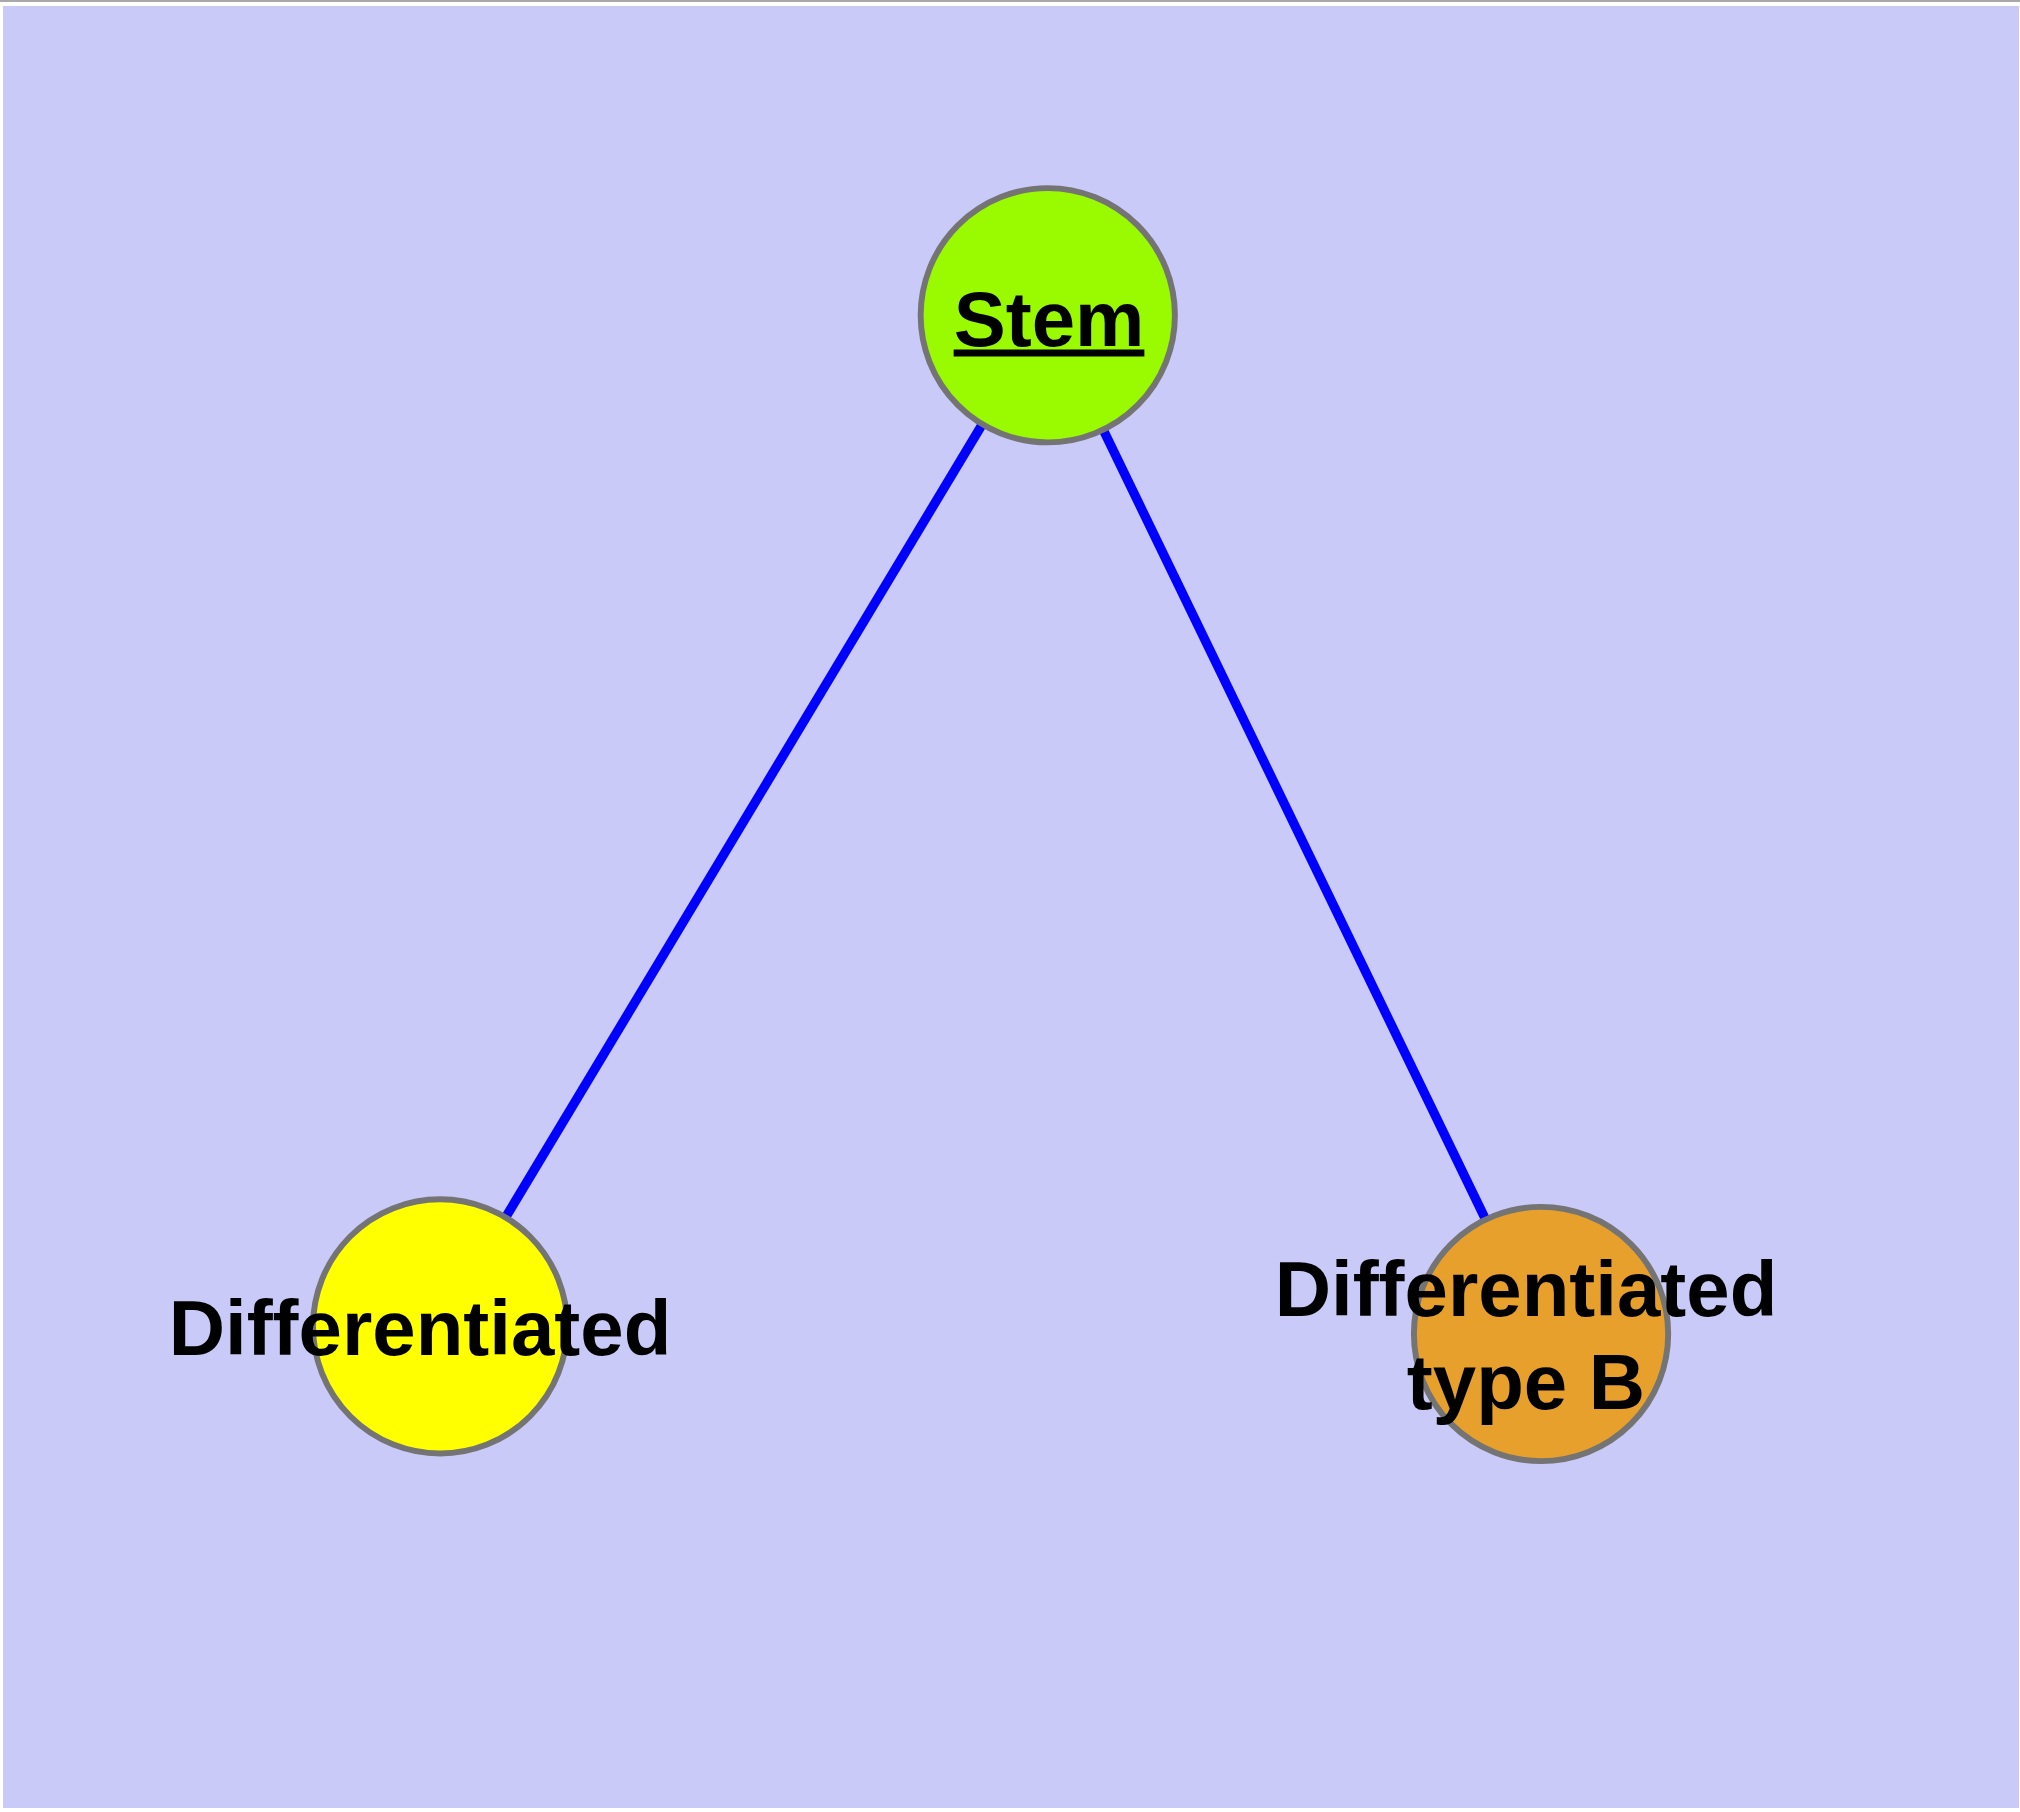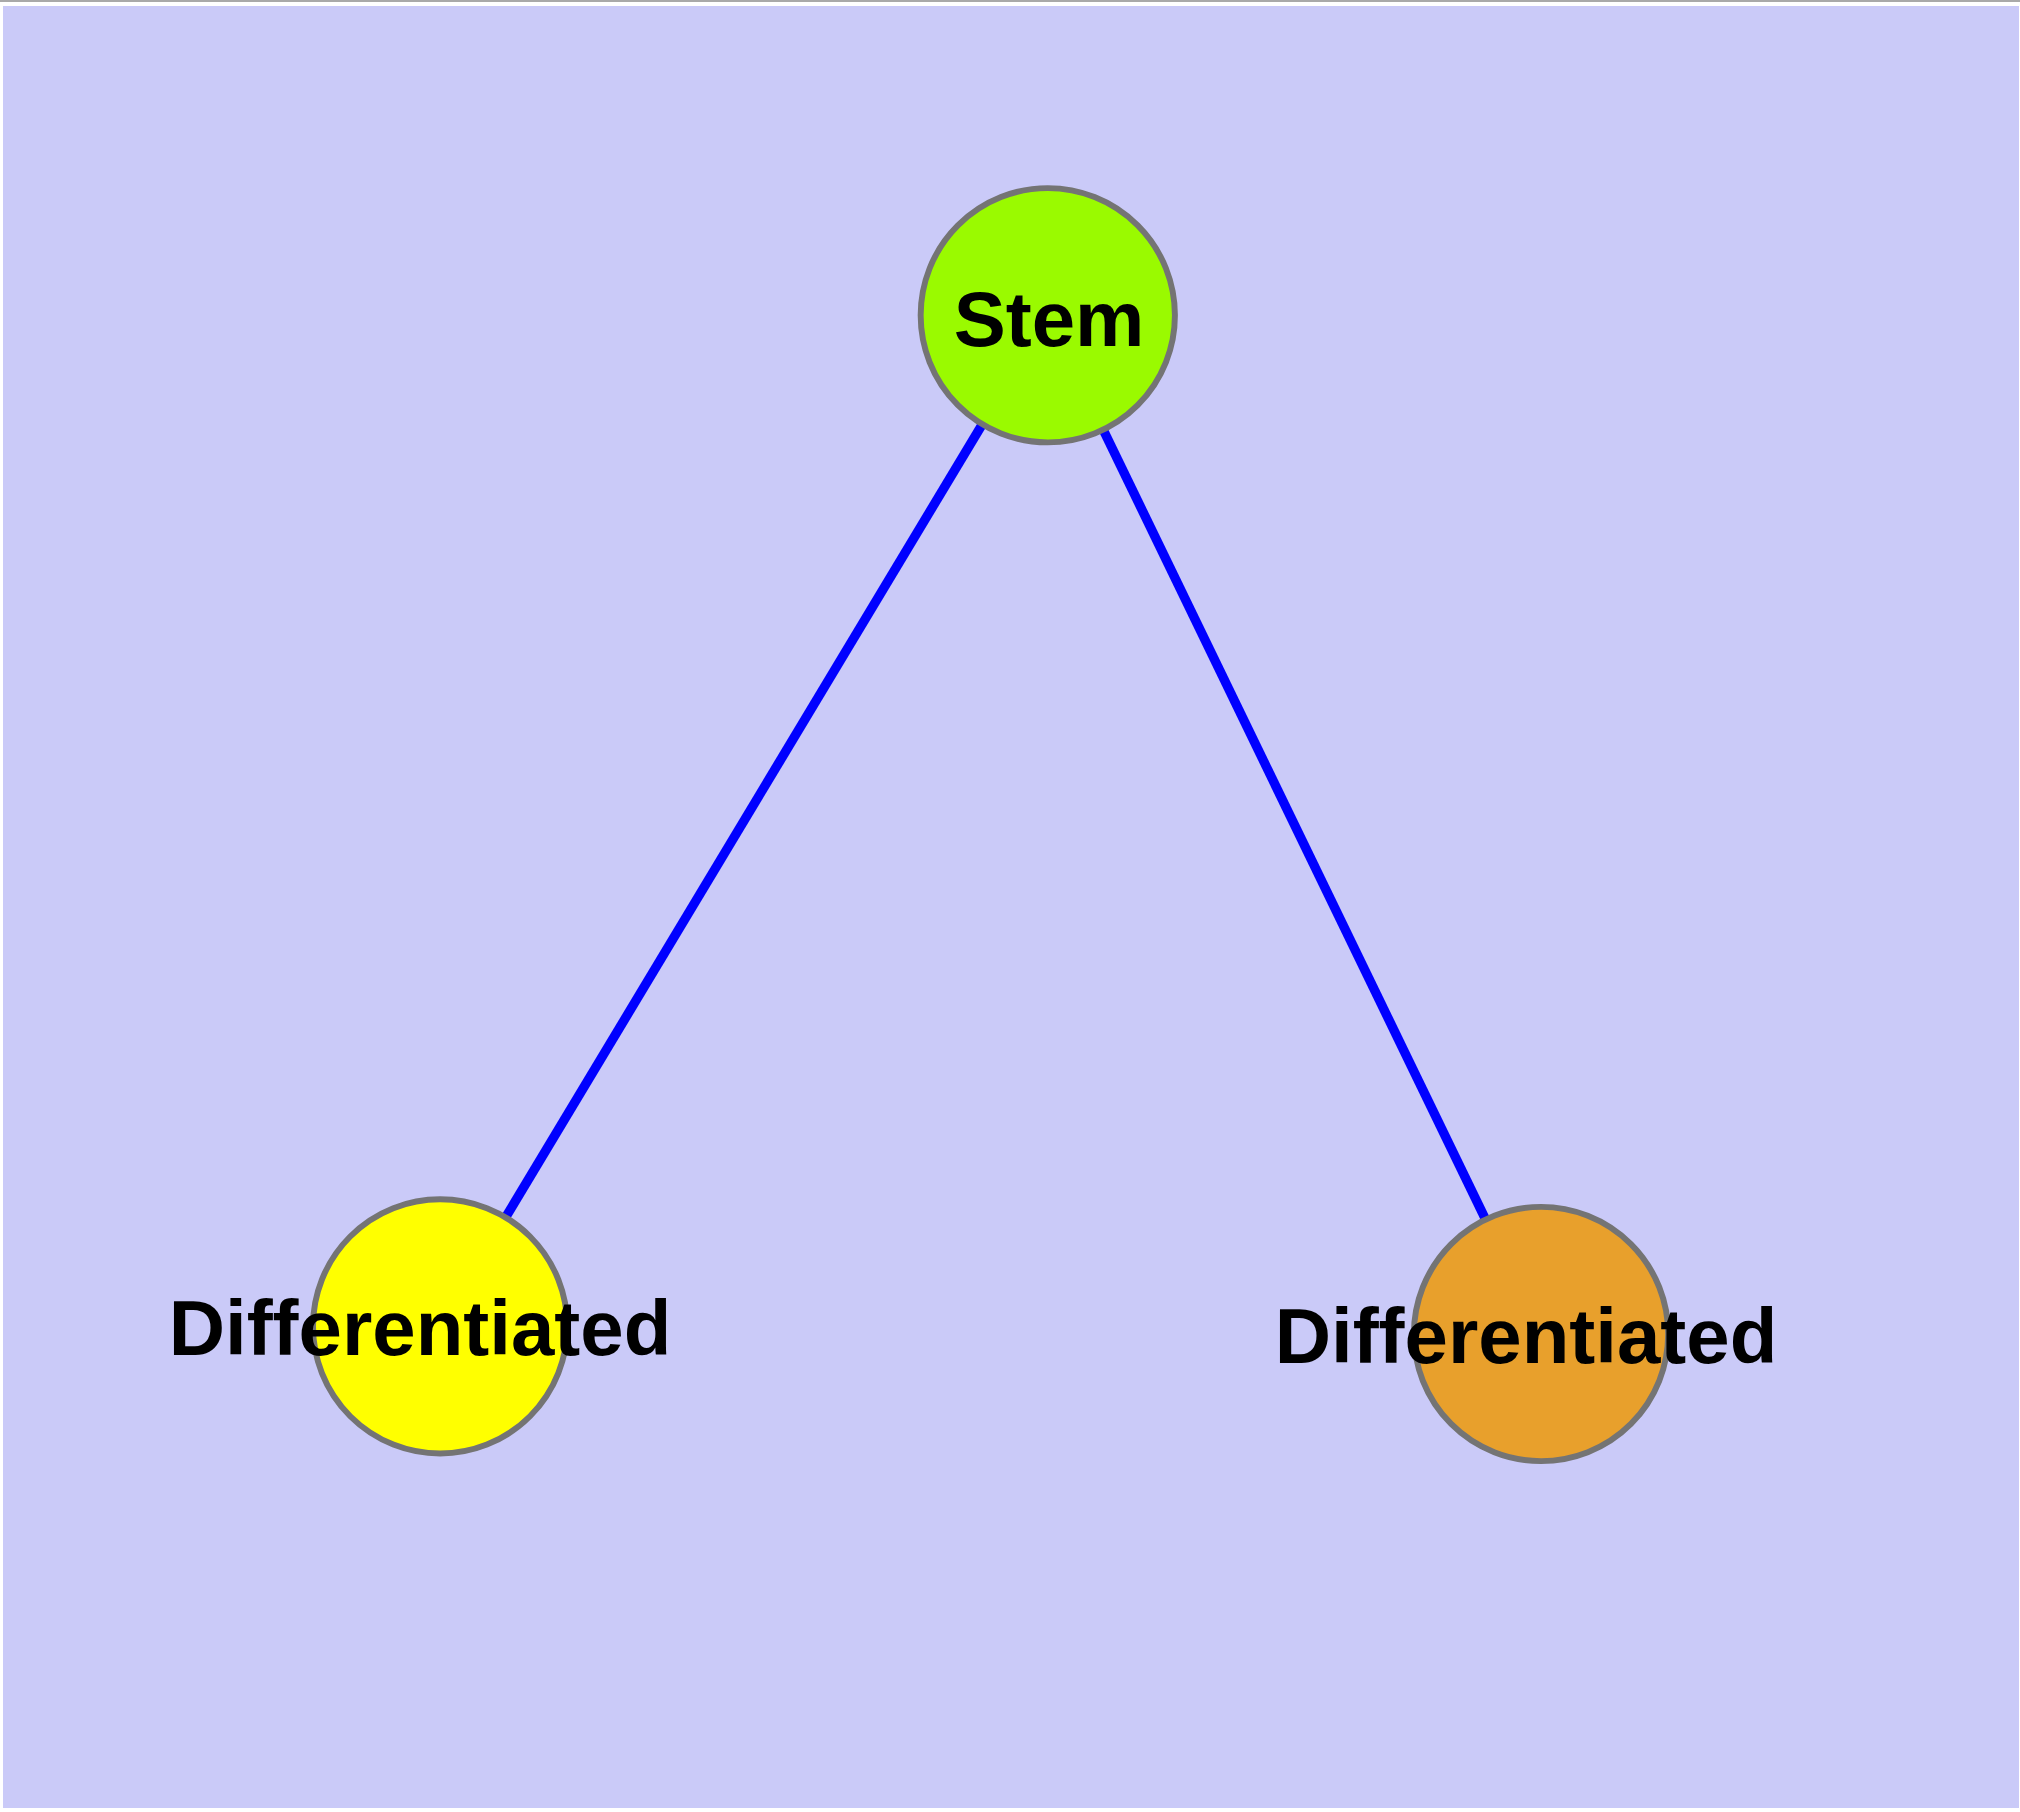--- a/index.html
+++ b/index.html
@@ -36,21 +36,21 @@
     position: absolute;
     transform: translate(-50%, -50%);
     text-align: center;
     white-space: nowrap;
     color: #000000;
     font-weight: bold;
     font-size: 78px;
     line-height: 93px;
     letter-spacing: 0;
   }
-  .label-stem   { left: 1049px; top: 319px; }
+  .label-stem   { left: 1049px; top: 319px; text-decoration: underline; }
   .label-type-a { left: 420px;  top: 1328px; }
   .label-type-b { left: 1526px; top: 1336px; }
 </style>
 </head>
 <body>
 
 <div class="page">
 
   <div class="top-hairline"></div>
 
@@ -69,16 +69,17 @@
   <div class="node-label label-stem">
     <span>Stem</span>
   </div>
 
   <div class="node-label label-type-a">
     <div>Differentiated</div>
   </div>
 
   <div class="node-label label-type-b">
     <div>Differentiated</div>
+    <div>type B</div>
   </div>
 
 </div>
 
 
 </body></html>

